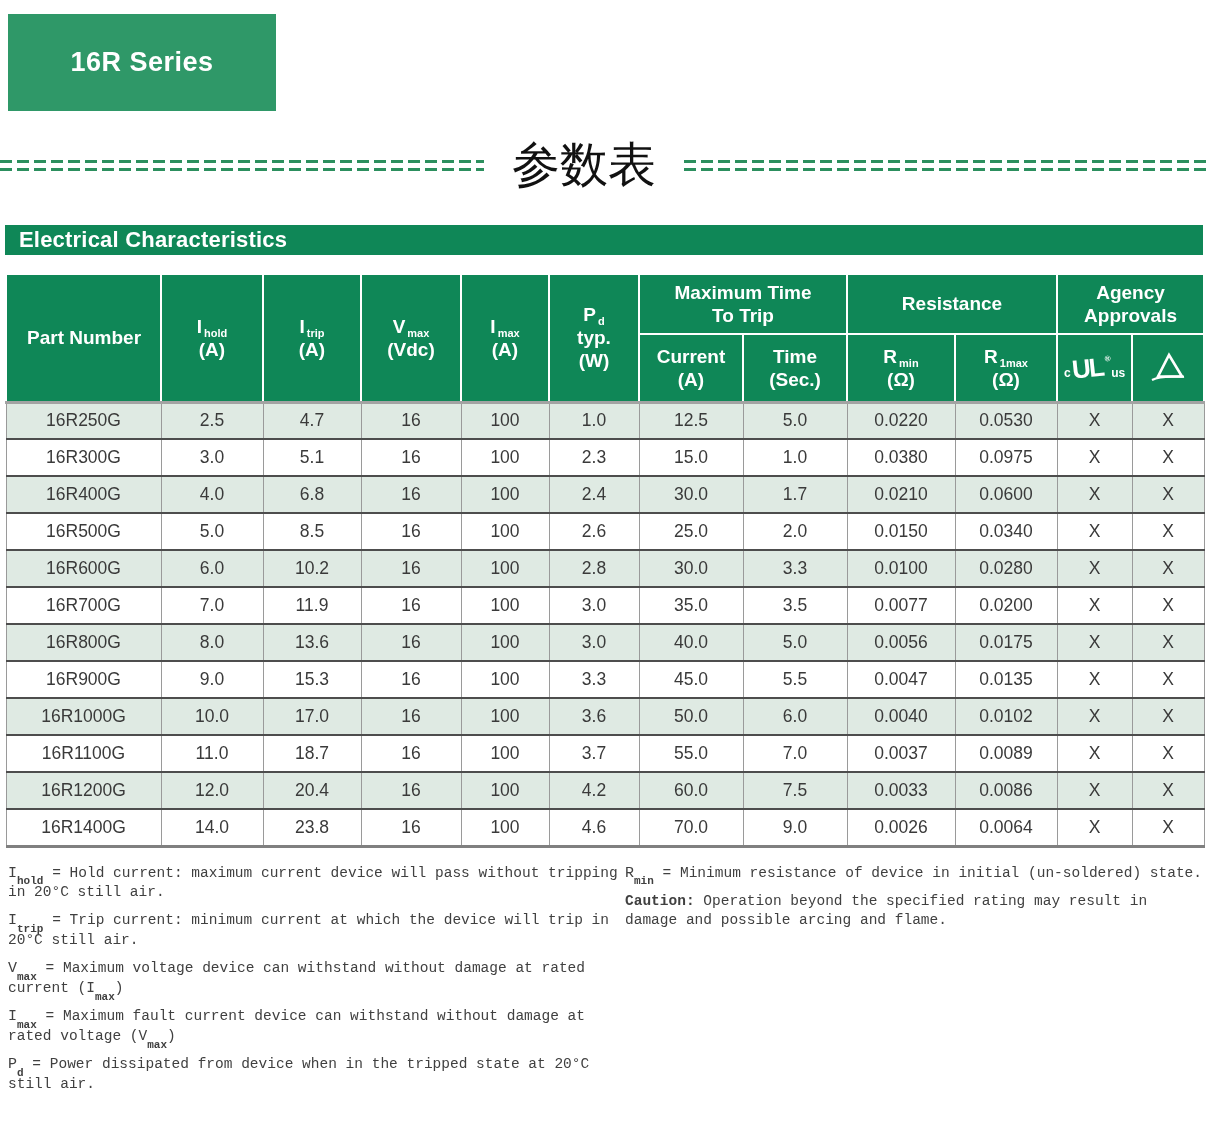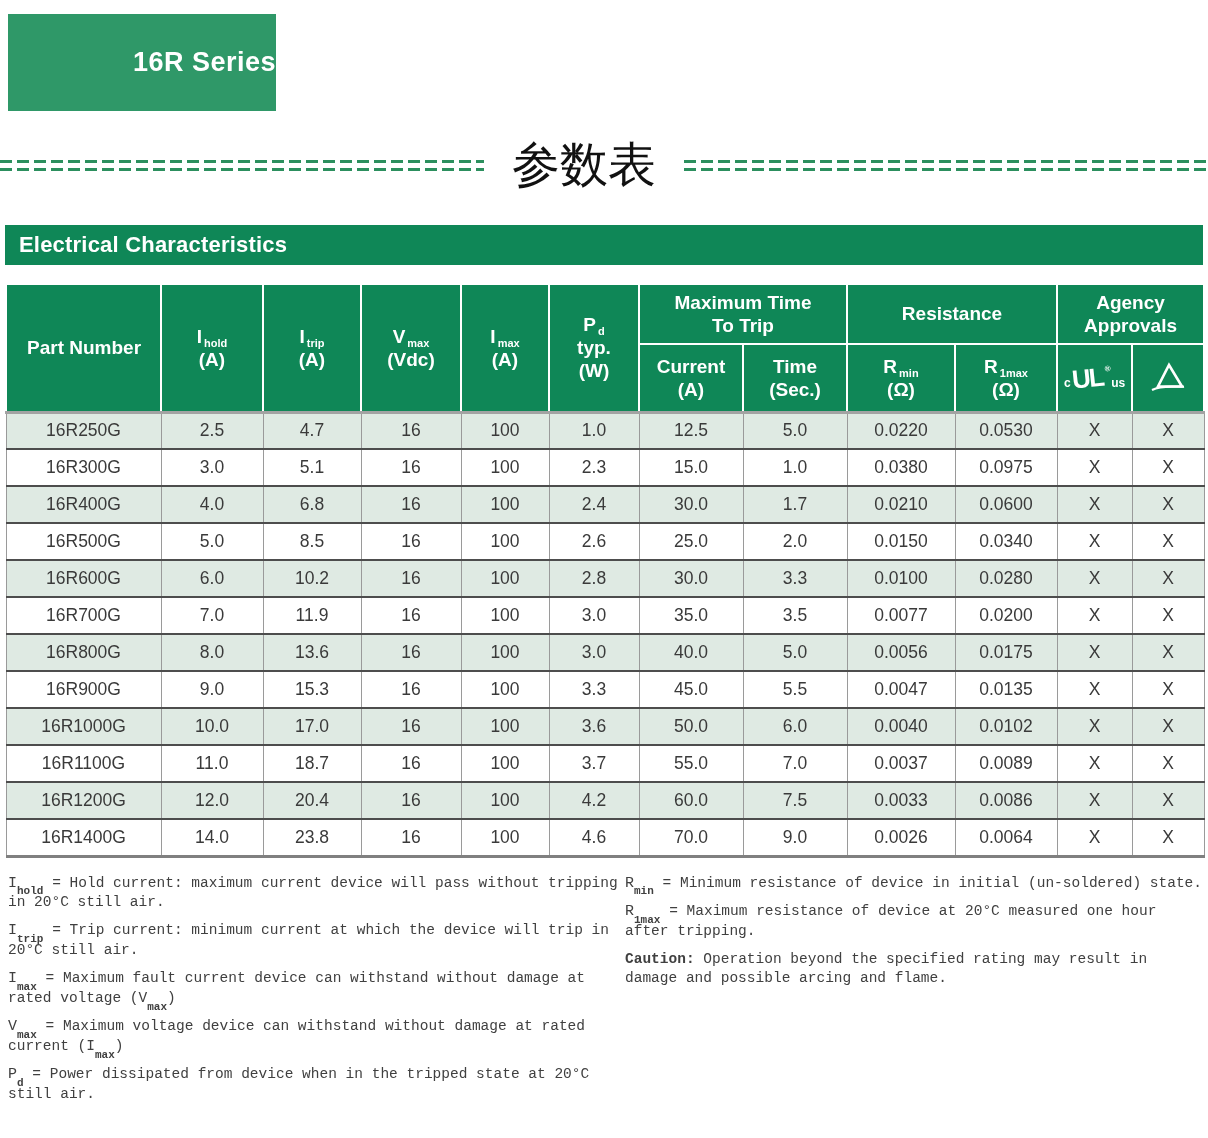--- a/index.html
+++ b/index.html
@@ -9,21 +9,21 @@
     font-family: "Liberation Sans", sans-serif;
     color: #3a3a3a;
     overflow: hidden;
   }
 
   
   .series-box {
     margin: 14px 0 0 8px;
     width: 268px; height: 97px;
     background: #2f9868;
-    display: flex; align-items: center; justify-content: flex-end;
+    display: flex; align-items: center; justify-content: center;
   }
   .series-box span {
     color: #ffffff; font-weight: bold; font-size: 27px;
     letter-spacing: 0.5px;
   }
 
   
   .title-row {
     margin-top: 26px;
     display: flex; align-items: center;
@@ -38,21 +38,21 @@
   .dash-right { flex: 1; }
   .page-title {
     font-family: "DejaVu Serif", "Liberation Serif", serif;
     font-size: 48px; font-weight: 500; color: #111;
     margin: 0 28px; white-space: nowrap;
   }
 
   
   .section-bar {
     margin: 32px 5px 0 5px;
-    height: 40px; background: #0f8757;
+    height: 30px; background: #0f8757;
     display: flex; align-items: center;
     padding-left: 14px;
   }
   .section-bar span { color: #fff; font-weight: bold; font-size: 22px; letter-spacing: 0.2px; }
 
   
   table.spec {
     margin: 18px 5px 0 5px;
     border-collapse: collapse;
     table-layout: fixed;
@@ -395,24 +395,23 @@
         <td>X</td>
         <td>X</td>
       </tr>
     </tbody>
 </table>
 
 <div class="footnotes">
   <div class="fn-col-left">
     <p class="fn-line"><span class="fn-sym">I</span><sub class="fn-sub">hold</sub> <span>= Hold current: maximum current device will pass without tripping in 20°C still air.</span></p>
     <p class="fn-line"><span class="fn-sym">I</span><sub class="fn-sub">trip</sub> <span>= Trip current: minimum current at which the device will trip in 20°C still air.</span></p>
+    <p class="fn-line"><span class="fn-sym">V</span><sub class="fn-sub">max</sub> <span>= Maximum voltage device can withstand without damage at rated current (I</span><sub class="fn-sub">max</sub><span>)</span></p>
     <p class="fn-line"><span class="fn-sym">I</span><sub class="fn-sub">max</sub> <span>= Maximum fault current device can withstand without damage at rated voltage (V</span><sub class="fn-sub">max</sub><span>)</span></p>
-    <p class="fn-line"><span class="fn-sym">V</span><sub class="fn-sub">max</sub> <span>= Maximum voltage device can withstand without damage at rated current (I</span><sub class="fn-sub">max</sub><span>)</span></p>
     <p class="fn-line"><span class="fn-sym">P</span><sub class="fn-sub">d</sub> <span>= Power dissipated from device when in the tripped state at 20°C still air.</span></p>
   </div>
   <div class="fn-col-right">
     <p class="fn-line"><span class="fn-sym">R</span><sub class="fn-sub">min</sub> <span>= Minimum resistance of device in initial (un-soldered) state.</span></p>
-    <p class="fn-line"><span class="fn-sym">R</span><sub class="fn-sub">1max</sub> <span>= Maximum resistance of device at 20°C measured one hour after tripping.</span></p>
     <p class="fn-line fn-caution"><b>Caution:</b> <span>Operation beyond the specified rating may result in damage and possible arcing and flame.</span></p>
   </div>
 </div>
 
 <p class="bottom-note">* Effective January 1, 2010, all 16R PTC products will be manufactured Halogen Free (HF). Existing Non-Halogen Free 16R PTC products may continue to be sold, until supplies are depleted.</p>
 
 </body></html>

